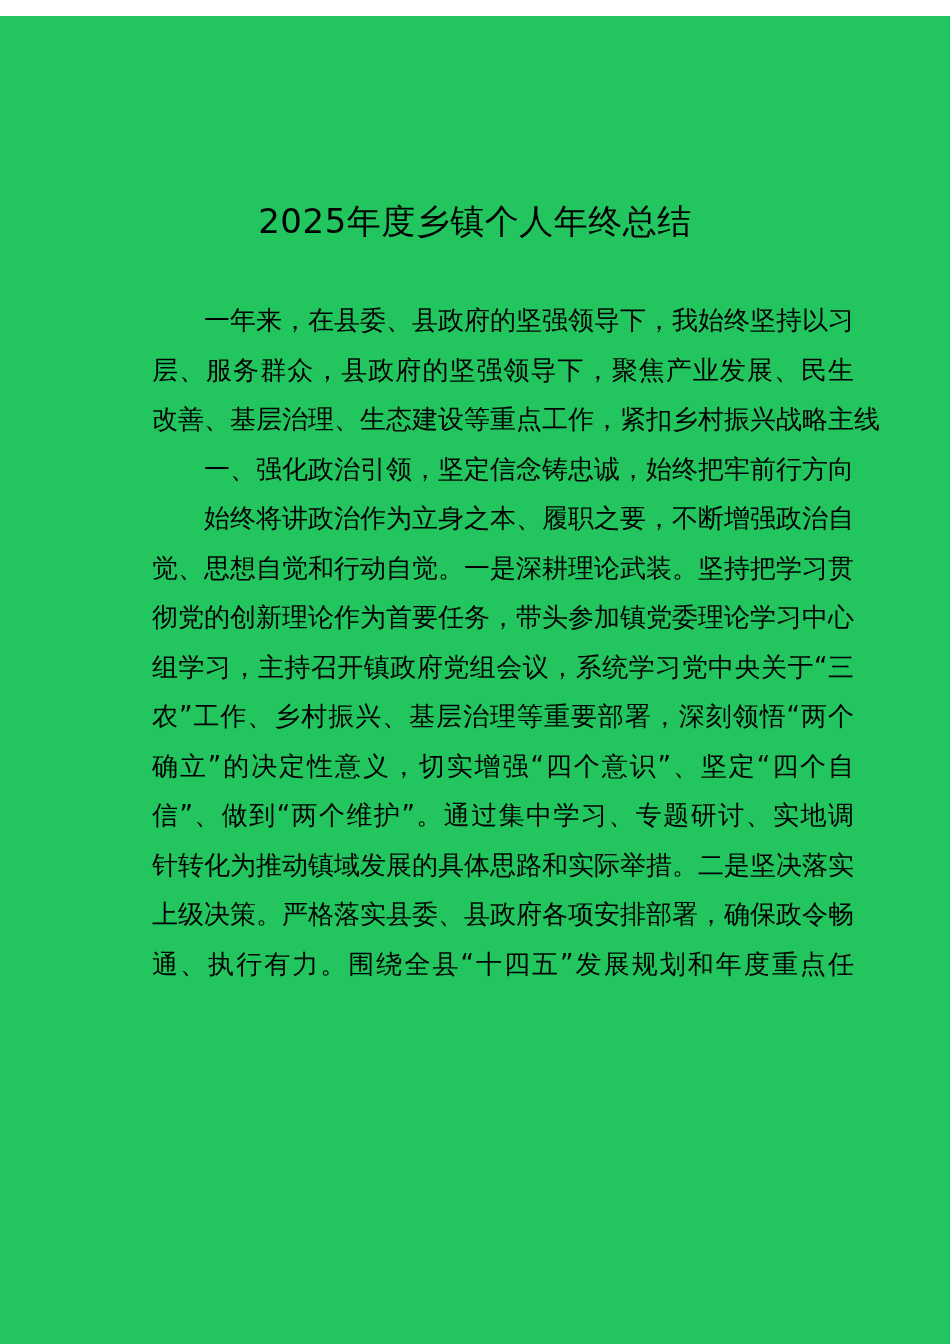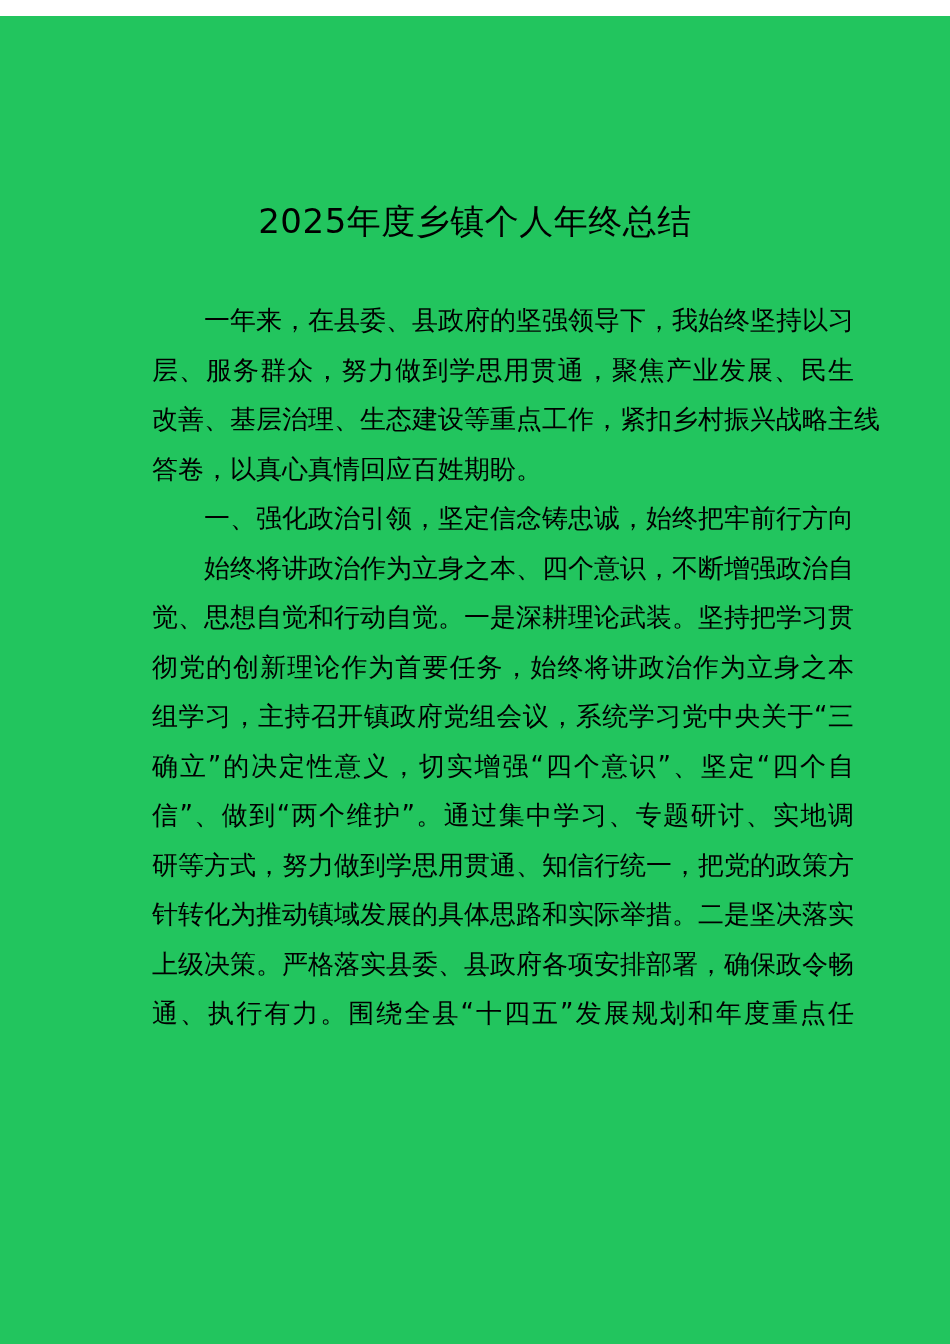--- a/index.html
+++ b/index.html
@@ -66,35 +66,34 @@
 </head>
 <body>
 
 <div class="page">
   <h1 class="title">2025年度乡镇个人年终总结</h1>
 
   <div class="body">
 
     <div>
       <div class="line indent">一年来，在县委、县政府的坚强领导下，我始终坚持以习</div>
-      <div class="line">层、服务群众，努力做到学思用贯通，聚焦产业发展、民生</div>
+      <div class="line">层、服务群众，县政府的坚强领导下，聚焦产业发展、民生</div>
       <div class="line">改善、基层治理、生态建设等重点工作，紧扣乡村振兴战略主线</div>
-      <div class="line last">答卷，以真心真情回应百姓期盼。</div>
     </div>
 
     <div>
       <div class="line heading">一、强化政治引领，坚定信念铸忠诚，始终把牢前行方向</div>
     </div>
 
     <div>
-      <div class="line indent">始终将讲政治作为立身之本、四个意识，不断增强政治自</div>
+      <div class="line indent">始终将讲政治作为立身之本、履职之要，不断增强政治自</div>
       <div class="line">觉、思想自觉和行动自觉。一是深耕理论武装。坚持把学习贯</div>
-      <div class="line">彻党的创新理论作为首要任务，始终将讲政治作为立身之本</div>
+      <div class="line">彻党的创新理论作为首要任务，带头参加镇党委理论学习中心</div>
       <div class="line">组学习，主持召开镇政府党组会议，系统学习党中央关于“三</div>
+      <div class="line">农”工作、乡村振兴、基层治理等重要部署，深刻领悟“两个</div>
       <div class="line">确立”的决定性意义，切实增强“四个意识”、坚定“四个自</div>
       <div class="line">信”、做到“两个维护”。通过集中学习、专题研讨、实地调</div>
-      <div class="line">研等方式，努力做到学思用贯通、知信行统一，把党的政策方</div>
       <div class="line">针转化为推动镇域发展的具体思路和实际举措。二是坚决落实</div>
       <div class="line">上级决策。严格落实县委、县政府各项安排部署，确保政令畅</div>
       <div class="line">通、执行有力。围绕全县“十四五”发展规划和年度重点任</div>
     </div>
   </div>
 </div>
 
 </body></html>

